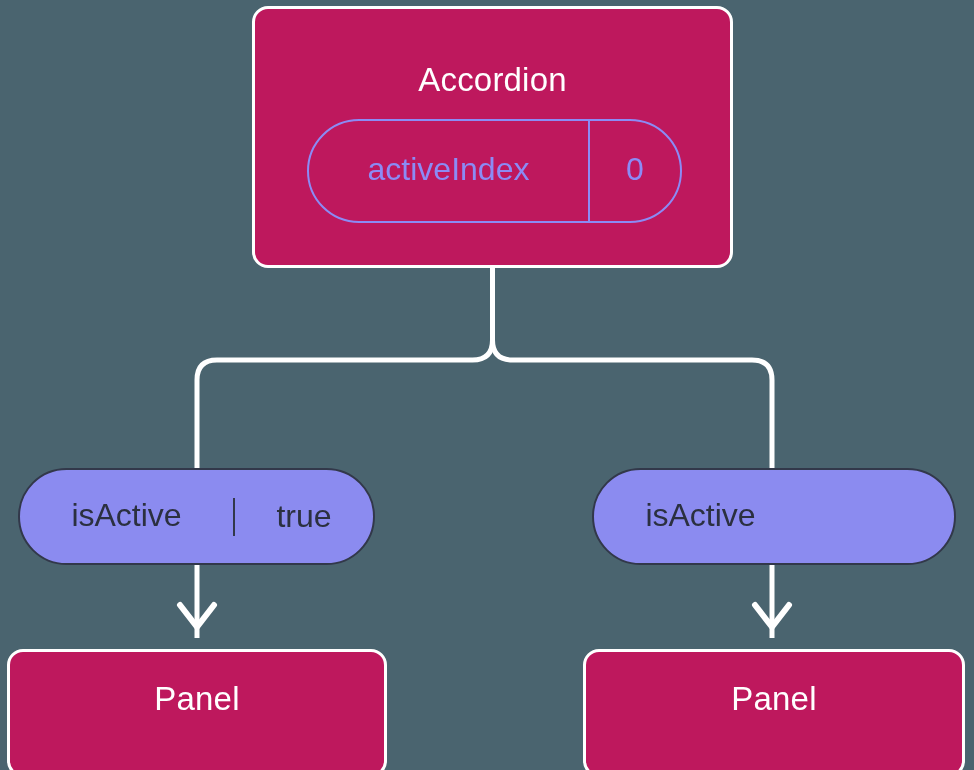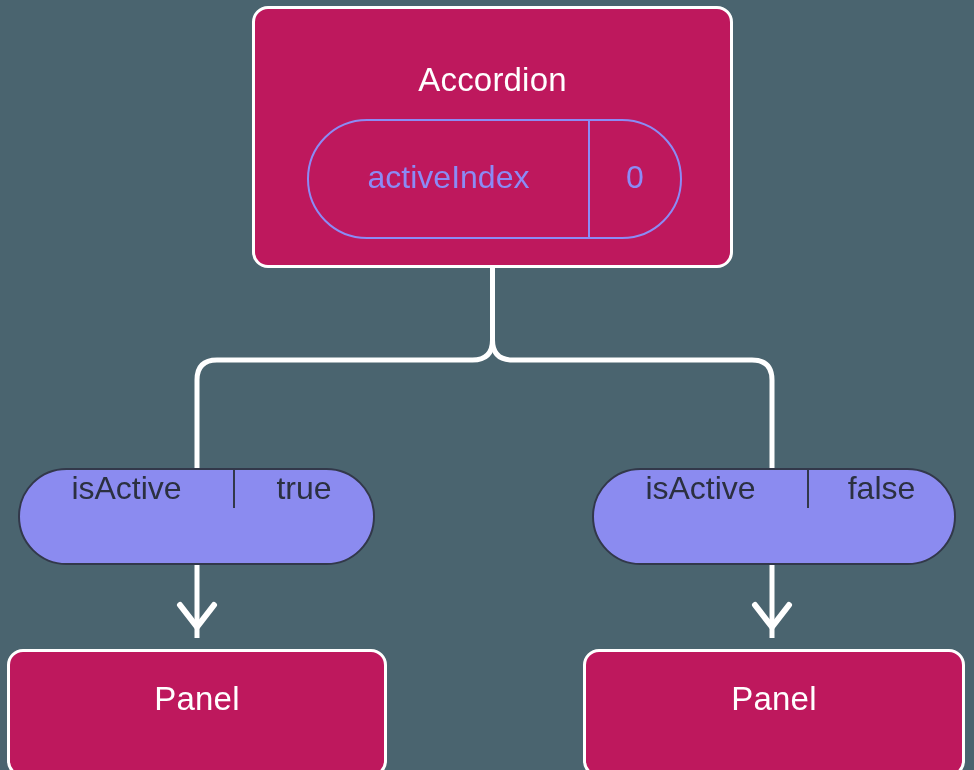--- a/index.html
+++ b/index.html
@@ -117,29 +117,29 @@
   .pill-outline .pill-val {
     flex: 1;
     border-left: 2px solid #8b8bf5;
     padding-bottom: 3px;
   }
 
   #accordion-state-pill {
     left: 307px;
     top: 119px;
     width: 375px;
-    height: 120px;
+    height: 104px;
   }
 
   
   .pill-filled {
     position: absolute;
     box-sizing: border-box;
     display: flex;
-    align-items: flex-start;
+    align-items: center;
     background: #8b8bf0;
     border: 2px solid #32384a;
     border-radius: 9999px;
     overflow: hidden;
   }
   .pill-filled .pill-key,
   .pill-filled .pill-val {
     display: flex;
     align-items: center;
     justify-content: center;
@@ -220,21 +220,20 @@
       <div class="pill-key">isActive</div>
       <div class="pill-val">true</div>
     </div>
 
     <div class="comp-box" id="panel-left-box">
       <div class="comp-title">Panel</div>
     </div>
 
     <div class="pill-filled" id="prop-pill-right">
       <div class="pill-key">isActive</div>
-      <div class="pill-val">false</div>
     </div>
 
     <div class="comp-box" id="panel-right-box">
       <div class="comp-title">Panel</div>
     </div>
 
   </div>
 </div>
 
 </body></html>

